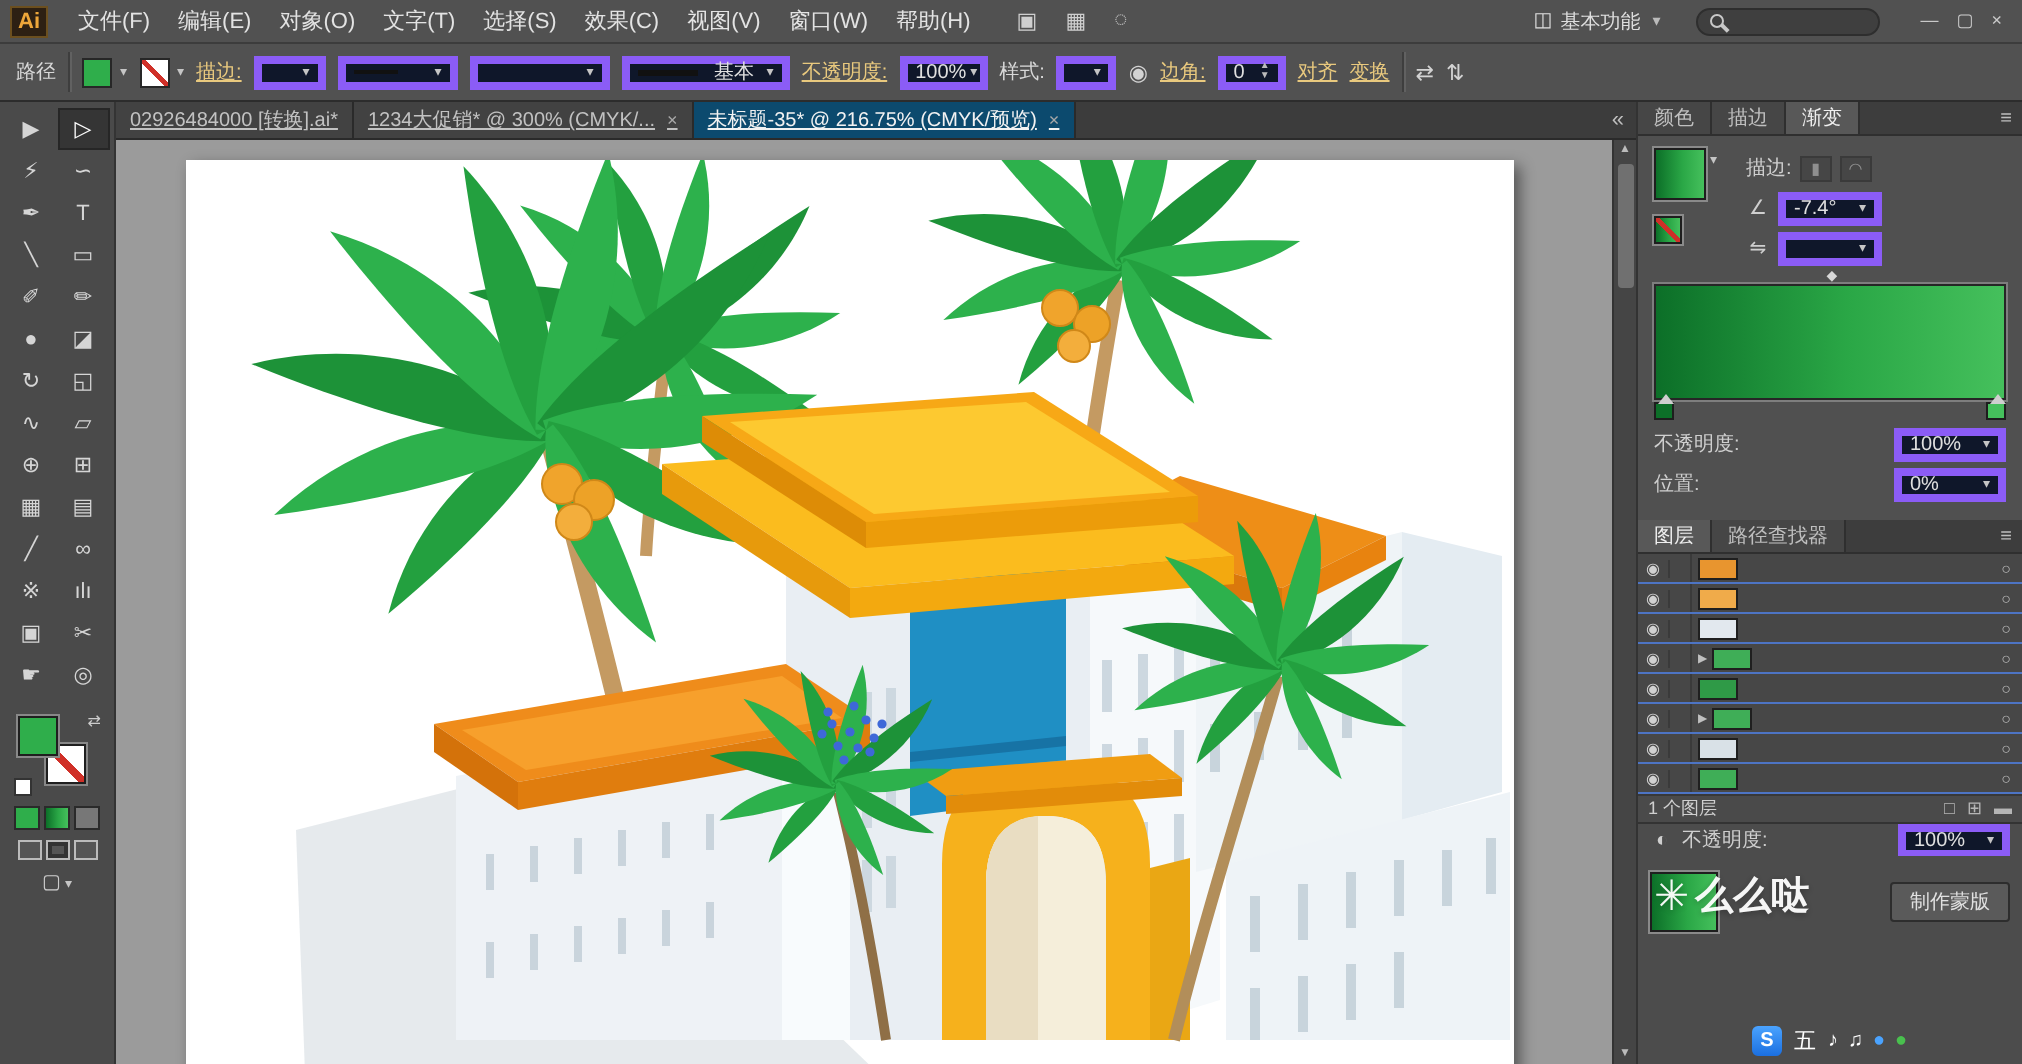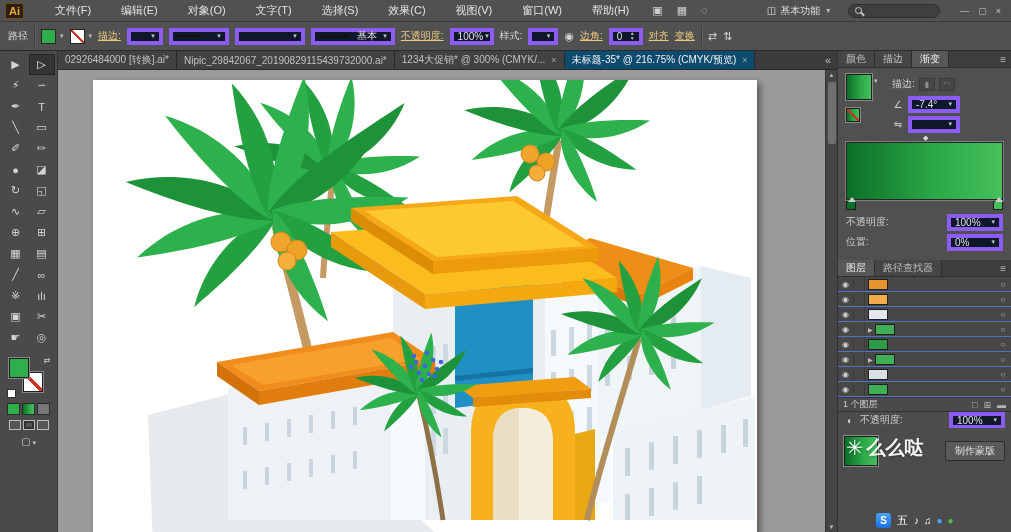--- a/index.html
+++ b/index.html
@@ -4,21 +4,21 @@
 <style>
   * { margin:0; padding:0; box-sizing:border-box; }
   html,body { width:1011px; height:532px; overflow:hidden; }
   body { font-family:"Liberation Sans","DejaVu Sans",sans-serif; font-size:11px; color:#dcdcdc; background:#4c4c4c; }
   #app { position:relative; width:1011px; height:532px; user-select:none; }
 
   
   .menu-bar { height:22px; background:#515151; border-bottom:1px solid #3c3c3c; display:flex; align-items:center; }
   .app-logo { background:#2d2013; color:#eda63a; border:1px solid #6b4f1f; font-weight:bold; font-size:11px; height:16px; display:flex; align-items:center; padding:0 3px; margin:0 8px 0 5px; }
   .menus { display:flex; }
-  .menu-item { padding:0 7px; color:#e3e3e3; cursor:default;margin-left:16px; }
+  .menu-item { padding:0 7px; color:#e3e3e3; cursor:default; }
   .mb-icons { display:flex; gap:14px; margin-left:16px; color:#cfcfcf; font-size:11px; }
   .spacer { flex:1; }
   .workspace { display:flex; align-items:center; gap:4px; color:#ddd; font-size:10px; padding:0 8px; }
   .workspace .dd { font-size:8px; color:#bbb; }
   .searchbox { width:92px; height:14px; background:#3f3f3f; border:1px solid #2e2e2e; border-radius:7px; display:flex; align-items:center; margin:0 10px; }
   .mag { width:7px; height:7px; border:1.5px solid #c9c9c9; border-radius:50%; position:relative; margin-left:6px; }
   .mag::after { content:""; position:absolute; width:5px; height:1.5px; background:#c9c9c9; transform:rotate(45deg); right:-4px; bottom:-1px; }
   .win-btns { display:flex; gap:9px; margin:0 10px; color:#c9c9c9; font-size:9px; }
 
   
@@ -52,41 +52,41 @@
   .tb-default { position:absolute; left:0; bottom:0; width:9px; height:9px; background:#fff; border:1px solid #333; }
   .tb-colorrow, .tb-drawmodes { display:flex; gap:2px; margin-top:5px; }
   .tbc { width:13px; height:12px; border:1px solid #2a2a2a; background:#777; }
   .tb-drawmodes span { width:12px; height:10px; border:1px solid #bbb; background:#555; display:inline-block; }
   .tb-drawmodes span.inside { box-shadow:inset 0 0 0 2px #333; }
   .tb-screenmode { margin-top:6px; color:#ccc; font-size:10px; }
 
   
   .center { flex:1; display:flex; flex-direction:column; min-width:0; }
   .tab-bar { height:19px; background:#3c3c3c; border-bottom:1px solid #2a2a2a; display:flex; align-items:stretch; overflow:hidden; font-size:10px; }
-  .doc-tab { display:flex; align-items:center; padding:0 7px; background:#424242; border-right:1px solid #2a2a2a; color:#c2c2c2; white-space:nowrap; }
+  .doc-tab { display:flex; align-items:center; padding:0 7px; background:#424242; border-right:1px solid #2a2a2a; color:#c2c2c2; white-space:nowrap;text-decoration:underline; }
   .doc-tab.active { background:#0c4a6e; color:#f2f2f2; }
   .tab-close { margin-left:6px; font-size:9px; color:#a8a8a8; }
   .tab-end { margin-left:auto; display:flex; align-items:center; padding:0 6px; color:#c0c0c0; font-size:11px; }
 
   .canvas { flex:1; position:relative; background:#9b9b9b; overflow:hidden; }
   .artboard { position:absolute; left:35px; top:10px; width:664px; height:500px; background:#fff; box-shadow:3px 3px 7px rgba(0,0,0,0.45); }
   .vscroll { position:absolute; right:0; top:0; bottom:0; width:12px; background:#454545; border-left:1px solid #333; display:flex; flex-direction:column; align-items:center; font-size:6px; color:#bbb; }
   .vs-thumb { width:8px; height:62px; background:#707070; border-radius:2px; margin-top:4px; }
   .vs-up { margin-top:2px; } .vs-dn { margin-top:auto; margin-bottom:2px; }
 
   .status-bar { height:13px; background:#4c4c4c; border-top:1px solid #2e2e2e; display:flex; align-items:center; gap:4px; padding:0 4px; font-size:9px; color:#ddd; }
   .status-bar .field { height:11px; font-size:8.5px; padding:0 3px; }
   .sb-ic { font-size:7px; color:#c5c5c5; }
   .sb-tool { margin-left:12px; color:#e5e5e5; }
   .hscroll { flex:1; display:flex; align-items:center; gap:1px; margin-left:10px; }
   .hs-track { flex:1; height:9px; background:#3f3f3f; border:1px solid #333; position:relative; }
   .hs-thumb { position:absolute; left:32%; width:42%; top:0; bottom:0; background:#707070; border-radius:2px; }
 
   
-  .dock { width:174px; background:#4c4c4c; border-left:1px solid #333; display:flex; flex-direction:column; position:relative; font-size:10px; }
+  .dock { width:193px; background:#4c4c4c; border-left:1px solid #333; display:flex; flex-direction:column; position:relative; font-size:10px; }
   .panel-tabs { height:17px; background:#3d3d3d; border-bottom:1px solid #2f2f2f; display:flex; align-items:stretch; }
   .panel-tab { display:flex; align-items:center; padding:0 8px; background:#464646; border-right:1px solid #2f2f2f; color:#bfbfbf; }
   .panel-tab.active { background:#585858; color:#efefef; }
   .panel-menu { margin-left:auto; display:flex; align-items:center; padding:0 5px; color:#bdbdbd; }
 
   .gradient-body { background:#505050; padding:6px 8px 8px; }
   .g-top { display:flex; gap:8px; }
   .g-left { width:38px; }
   .g-thumb { width:26px; height:26px; display:inline-block; border:1px solid #1e1e1e; box-shadow:0 0 0 1px #8a8a8a; vertical-align:top; }
   .g-mini { width:14px; height:14px; display:block; border:1px solid #1e1e1e; box-shadow:0 0 0 1px #8a8a8a; margin-top:8px; }
@@ -277,23 +277,20 @@
       </div>
       <div class="tb-screenmode">▢<span class="dd">▾</span></div>
     </div>
 
     <div class="center">
       <div class="tab-bar" id="tab-bar">
           <div class="doc-tab">
             <span class="tab-label">02926484000 [转换].ai*</span>
           </div>
           <div class="doc-tab">
-            <span class="tab-label">Nipic_29842067_20190829115439732000.ai*</span>
-          </div>
-          <div class="doc-tab">
             <span class="tab-label">1234大促销* @ 300% (CMYK/...</span>
             <span class="tab-close">×</span>
           </div>
           <div class="doc-tab active">
             <span class="tab-label">未标题-35* @ 216.75% (CMYK/预览)</span>
             <span class="tab-close">×</span>
           </div>
           <span class="tab-end">«</span>
         </div>
 

